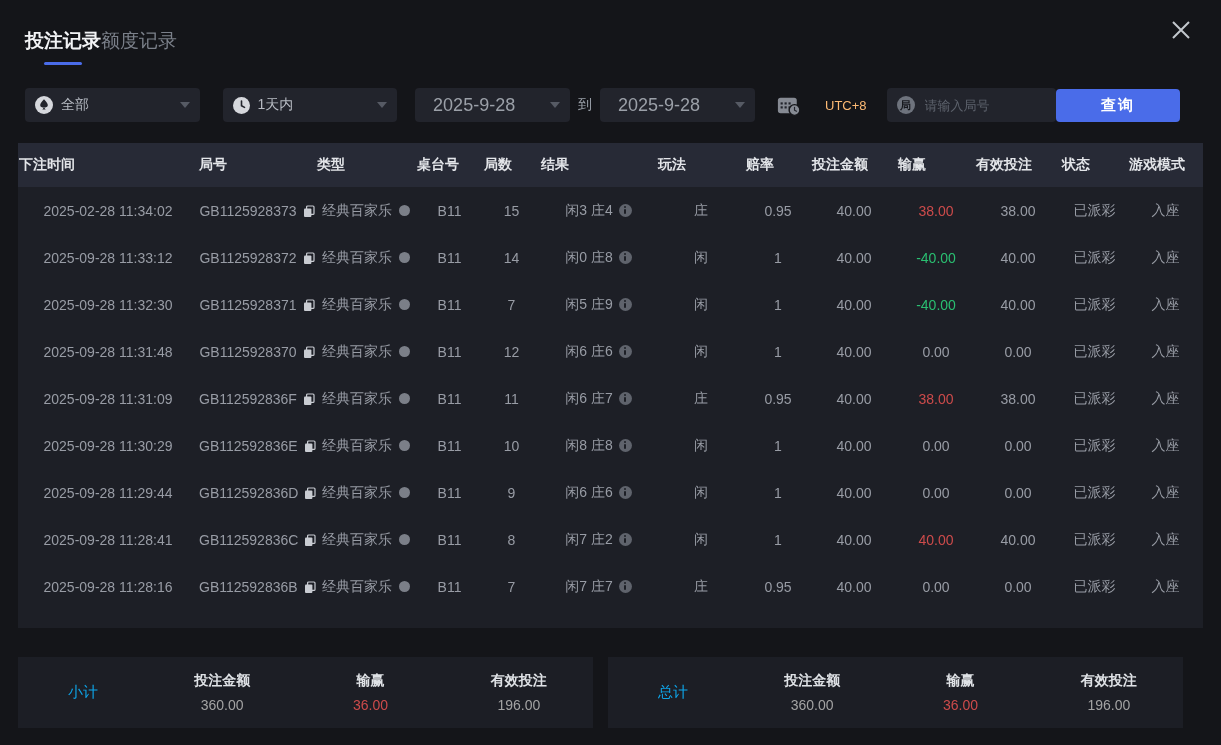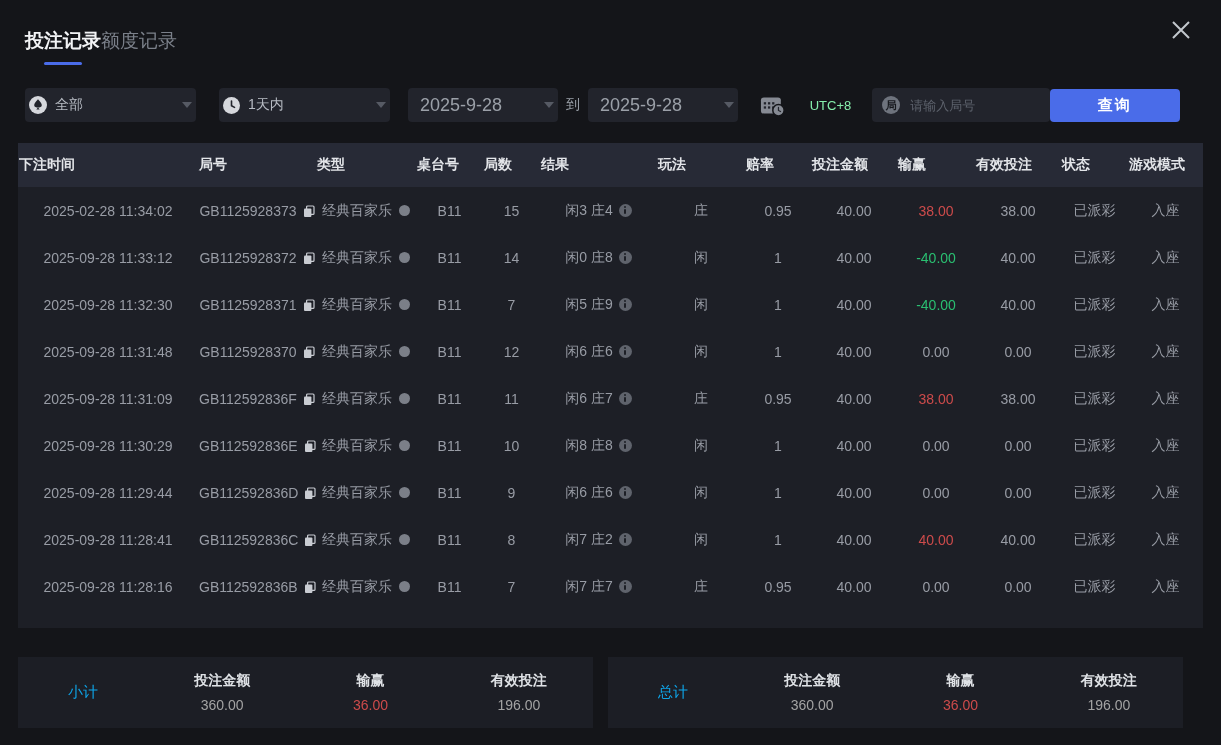--- a/index.html
+++ b/index.html
@@ -9,29 +9,29 @@
     -webkit-font-smoothing:antialiased;
   }
   
   .tabs { position:absolute; top:28px; left:25px; display:flex; }
   .tab { font-size:19px; color:#7b808a; cursor:pointer; text-align:center; }
   .tab.active .tab-text { color:#f2f3f5; font-weight:bold; }
   .tab-underline { height:3px; width:38px; background:var(--accent,#4a6ce9); border-radius:2px; margin:8px auto 0; }
   .close-btn { position:absolute; top:17px; right:27px; width:26px; height:26px; cursor:pointer; }
   
   .filters { position:absolute; top:88px; left:25px; width:1155px; height:34px; display:flex; align-items:center; }
-  .ctrl { height:34px; background:#22242c; border-radius:4px; display:flex; align-items:center; padding:0 4px; cursor:pointer; }
+  .ctrl { height:34px; background:#22242c; border-radius:4px; display:flex; align-items:center; padding:0 10px; cursor:pointer; }
   .ctrl.select { width:172px; }
   .ctrl.date { width:150px; color:#9ba0a8; font-size:14px; }
   .ctrl-text { color:#b7bbc3; font-size:14px; margin-left:8px; }
   .date-text { color:#9ba0a8; font-size:18px; margin-left:8px; }
   .caret { margin-left:auto; width:0; height:0; border-left:5px solid transparent; border-right:5px solid transparent; border-top:6px solid #565a64; }
   .to-label { color:#9aa0a8; font-size:14px; margin:0 8px 0 8px; }
   .tz-icon { margin-left:22px; }
-  .tz-label { color:#86efac; font-size:13px; margin-left:25px; width:45px; }
+  .tz-label { color:#fdba74; font-size:13px; margin-left:25px; width:45px; }
   .round-input-box { margin-left:20px; width:166px; height:34px; background:#22242c; border-radius:4px; display:flex; align-items:center; padding:0 10px; }
   .round-badge { width:18px; height:18px; border-radius:50%; background:#6e737d; color:#16181d; font-size:11px; font-weight:bold; line-height:18px; text-align:center; flex:none; }
   .round-input { flex:1; margin-left:8px; background:transparent; border:none; outline:none; color:#aeb2ba; font-size:13px; width:100px; font-family:inherit; }
   .round-input::placeholder { color:#5d626c; }
   .query-btn { margin-left:auto; width:137px; height:33px; background:var(--accent,#4a6ce9); border:none; border-radius:4px; color:#ffffff; font-size:15px; font-weight:bold; letter-spacing:2px; cursor:pointer; font-family:inherit; }
   
   .table-panel { position:absolute; top:143px; left:18px; width:1185px; height:485px; background:#1d1f26; }
   table { width:100%; border-collapse:collapse; table-layout:fixed; }
   thead th { background:#272a36; height:42px; color:#e3e5e9; font-size:14px; font-weight:bold; text-align:left; white-space:nowrap; overflow:hidden; }
   tbody td { height:45px; color:#989ca5; font-size:14px; text-align:center; white-space:nowrap; overflow:hidden; }

